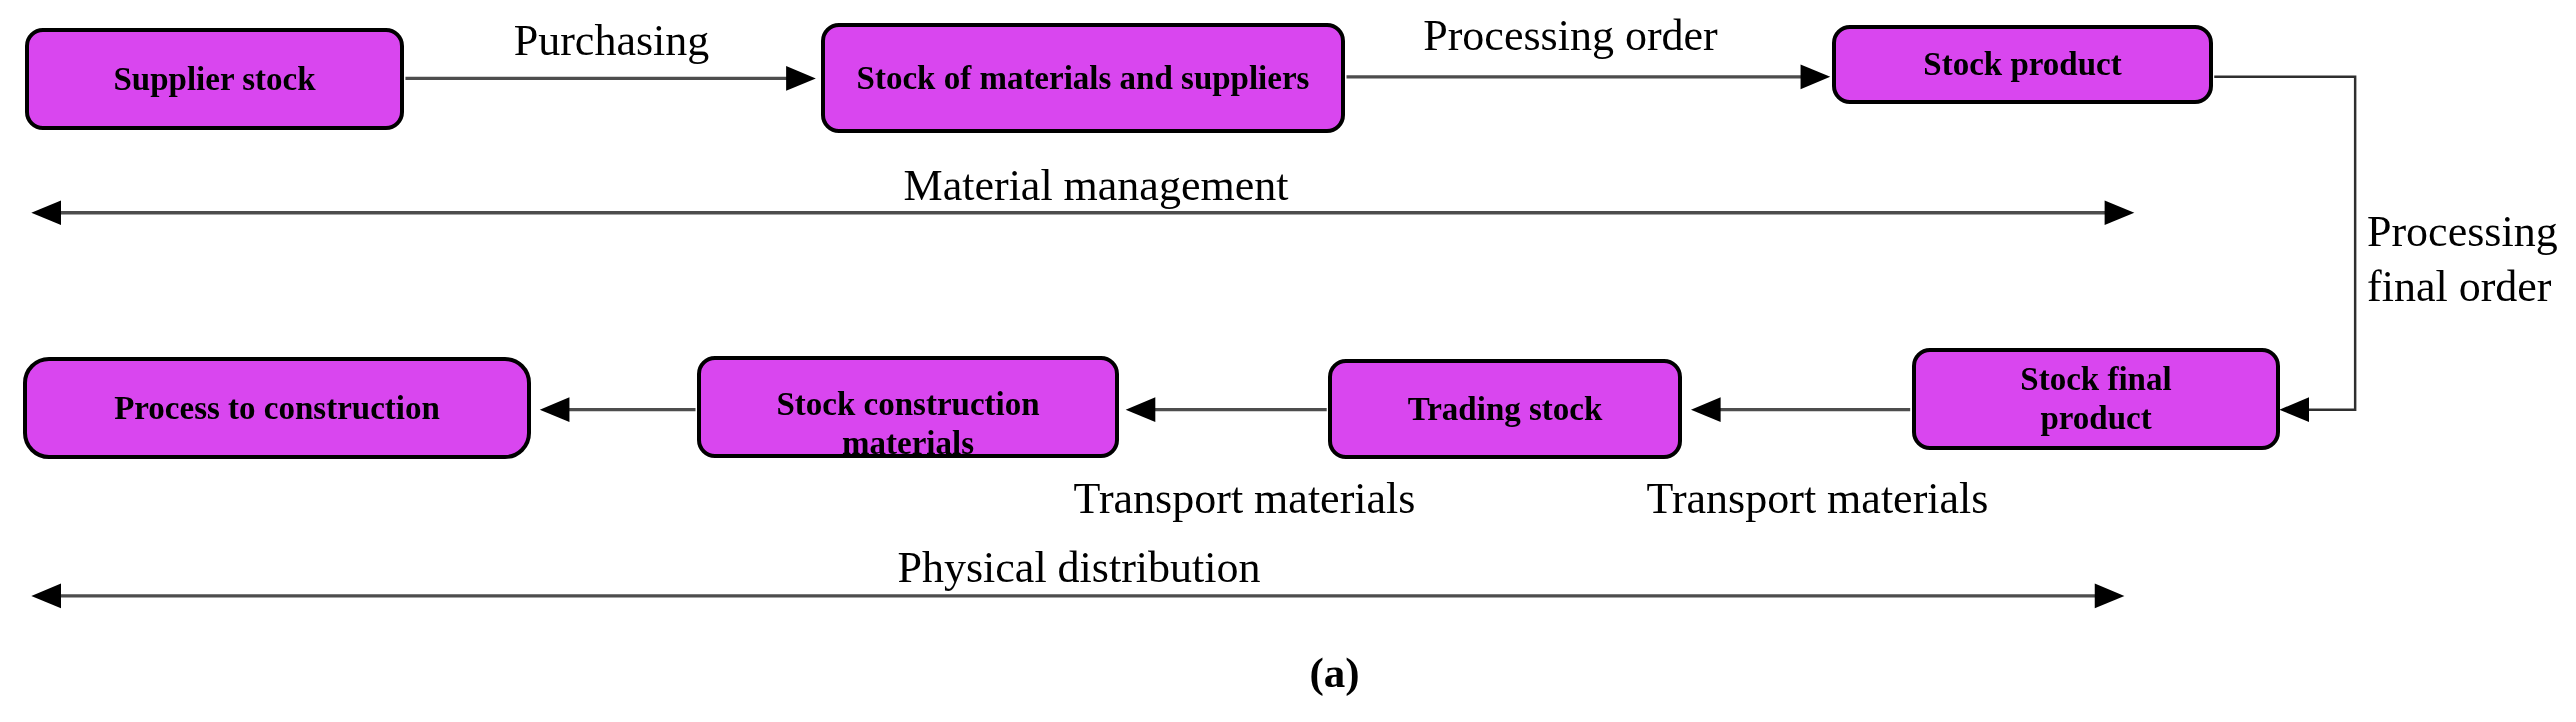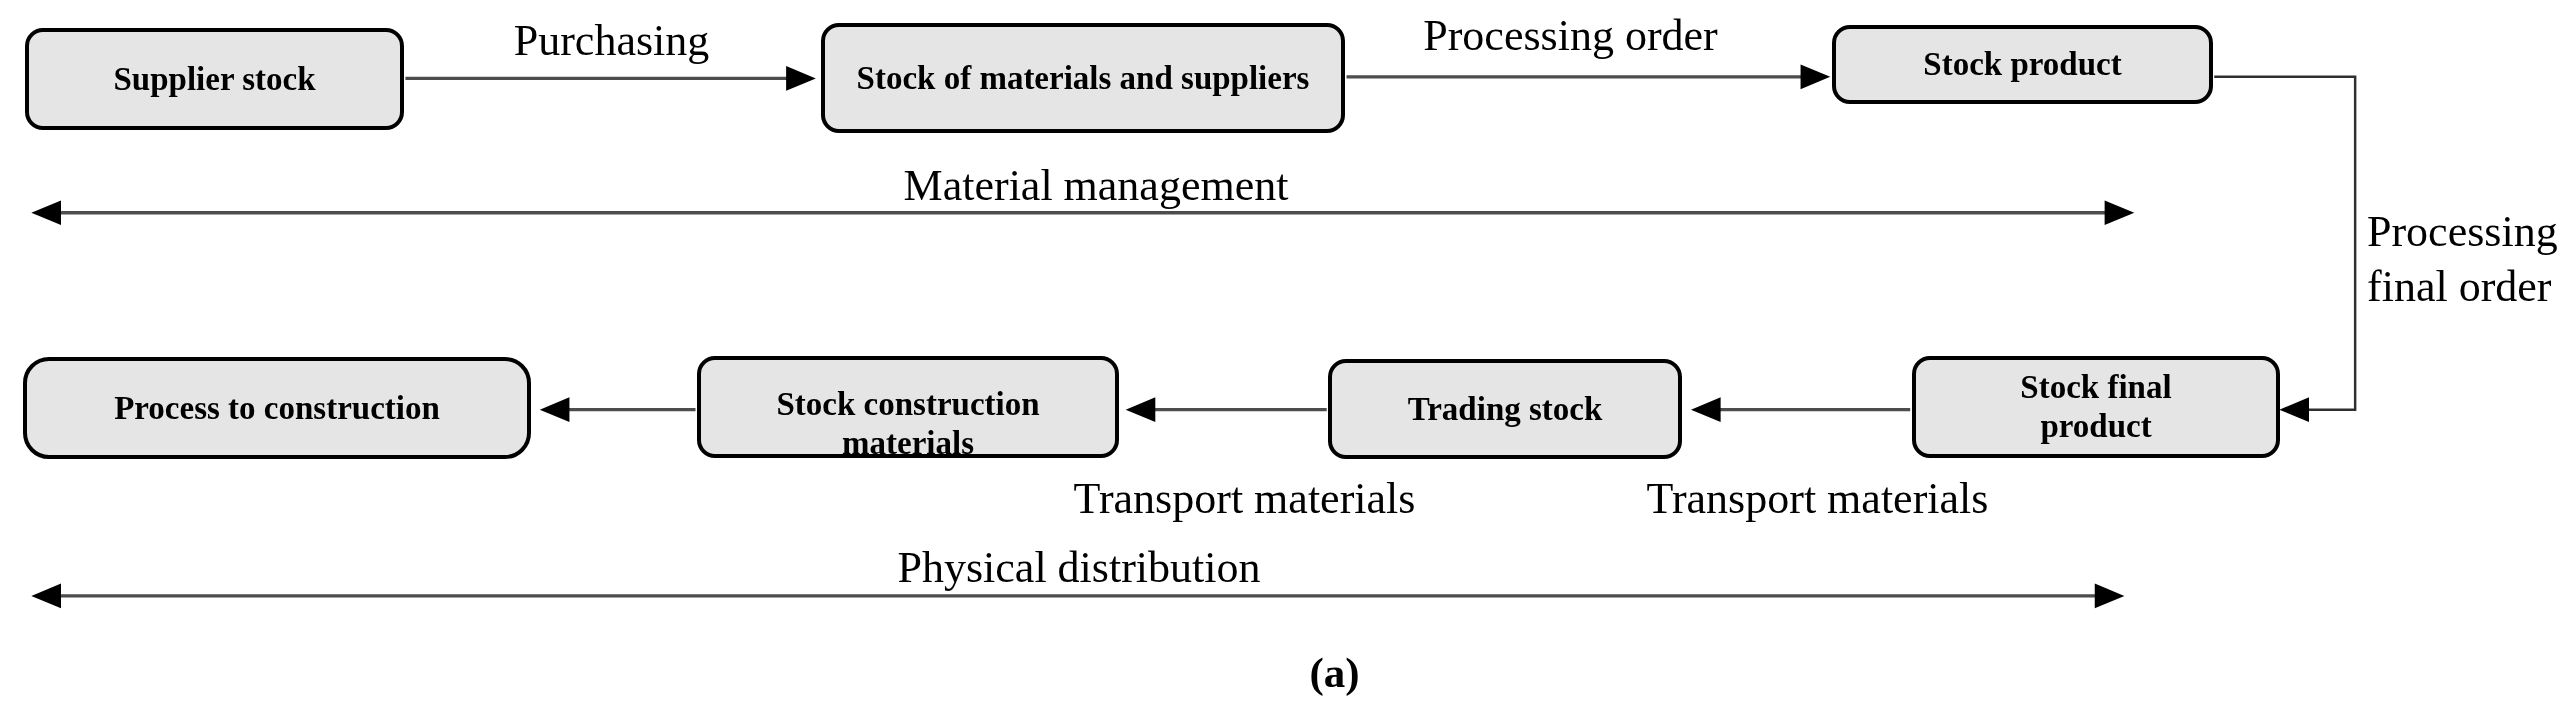--- a/index.html
+++ b/index.html
@@ -18,21 +18,21 @@
   }
   #arrow-layer {
     position: absolute;
     left: 0;
     top: 0;
     width: 2576px;
     height: 723px;
   }
   .node {
     position: absolute;
-    background: #e5e5e5;
+    background: #d946ef;
     border: 4.1px solid #000000;
     border-radius: 18px;
     display: flex;
     align-items: center;
     justify-content: center;
     text-align: center;
     font-weight: bold;
     font-size: 33px;
     line-height: 1.18;
     box-sizing: border-box;
@@ -48,21 +48,21 @@
 
   
   #node-supplier-stock            { left: 25px;   top: 28px;  width: 379px; height: 102px; }
   #node-stock-materials-suppliers { left: 821px;  top: 23px;  width: 524px; height: 110px; }
   #node-stock-materials-suppliers .node-label { max-width: 461px; }
   #node-stock-product             { left: 1832px; top: 25px;  width: 381px; height: 79px; }
   #node-process-to-construction   { left: 23px;   top: 357px; width: 508px; height: 102px; border-radius: 26px; }
   #node-stock-construction-materials { left: 697px; top: 356px; width: 422px; height: 102px; }
   #node-stock-construction-materials .node-label { max-width: 363px; margin-top: 33px; }
   #node-trading-stock             { left: 1328px; top: 359px; width: 354px; height: 100px; }
-  #node-stock-final-product       { left: 1912px; top: 356px; width: 368px; height: 102px; }
+  #node-stock-final-product       { left: 1912px; top: 348px; width: 368px; height: 102px; }
   #node-stock-final-product .node-label { max-width: 231px; }
 
   
   #label-purchasing            { left: 488px;  top: 13px;  width: 247px; }
   #label-processing-order      { left: 1356px; top: 8.2px;  width: 429px; }
   #label-material-management   { left: 890px; top: 158px; width: 412px; }
   #label-processing-final-order{ left: 2367px; top: 204px; width: 209px; text-align: left; }
   #label-transport-materials-1 { left: 1059px; top: 471px; width: 371px; }
   #label-transport-materials-2 { left: 1632px; top: 471px; width: 371px; }
   #label-physical-distribution { left: 873px; top: 540px; width: 412px; }

